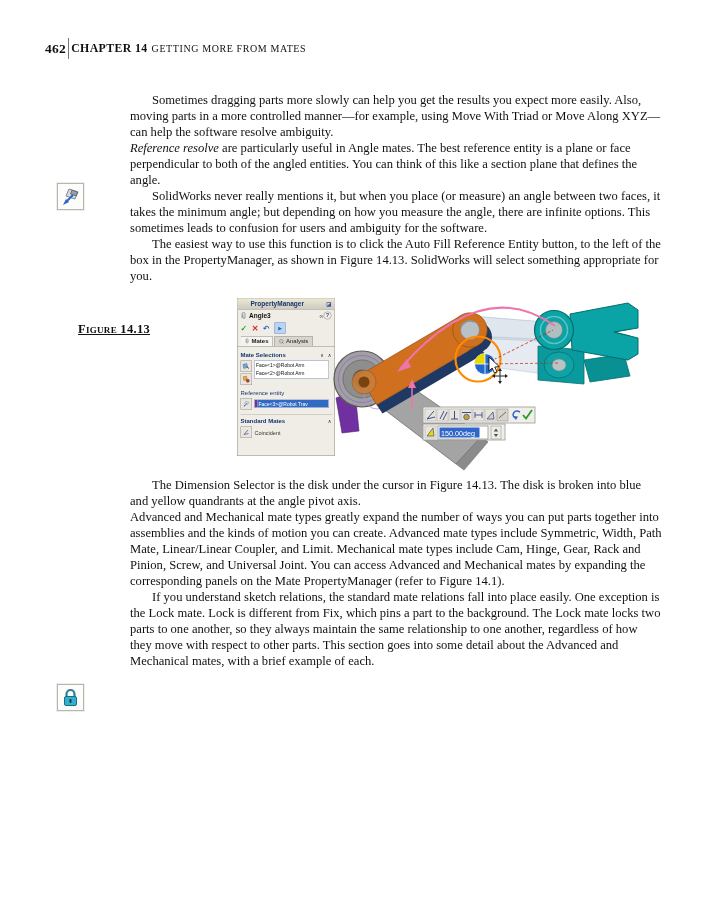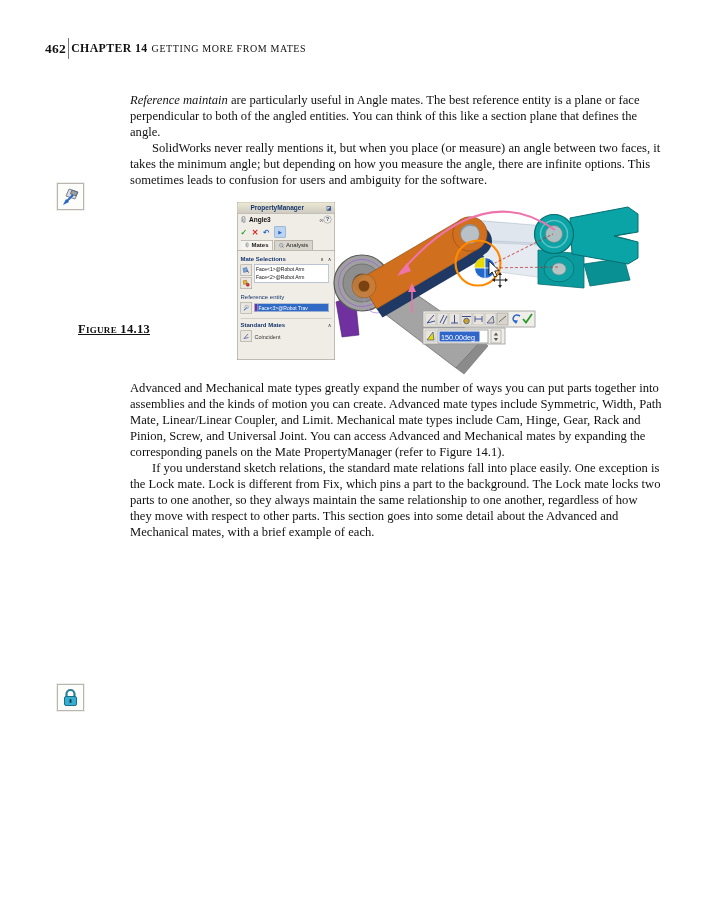--- a/index.html
+++ b/index.html
@@ -100,24 +100,26 @@
       <rect x="9.5" y="12" width="2" height="4" rx="1" fill="#0d3d4d"></rect>
     </svg>
   </div>
 
   <div class="figcap">
     <div class="figlabel">Figure 14.13</div>
   </div>
 
   <div class="col">
 
-
-
-    <p><em class="lead">Reference maintain</em><span> are particularly useful in Angle mates. The best reference entity is a plane or face perpendicular to both of the angled entities. You can think of this like a section plane that defines the angle.</span></p>
+    <p class="indent">Sometimes dragging parts more slowly can help you get the results you expect more easily. Also, moving parts in a more controlled manner—for example, using Move With Triad or Move Along XYZ—can help the software resolve ambiguity.</p>
+
+
+    <p><em class="lead">Reference resolve</em><span> are particularly useful in Angle mates. The best reference entity is a plane or face perpendicular to both of the angled entities. You can think of this like a section plane that defines the angle.</span></p>
     <p class="indent">SolidWorks never really mentions it, but when you place (or measure) an angle between two faces, it takes the minimum angle; but depending on how you measure the angle, there are infinite options. This sometimes leads to confusion for users and ambiguity for the software.</p>
+    <p class="indent">The easiest way to use this function is to click the Auto Fill Reference Entity button, to the left of the box in the PropertyManager, as shown in Figure 14.13. SolidWorks will select something appropriate for you.</p>
 
     <figure class="fig">
 
       <div class="pm-outer">
         <div class="pm">
           <div class="pm-title">
             <span class="t">PropertyManager</span>
             <span class="pm-ticon">◪</span>
           </div>
           <div class="pm-row">
@@ -308,19 +310,20 @@
           <rect x="15" y="19" width="50" height="13" fill="#ffffff" stroke="#888" stroke-width="0.7"></rect>
           <rect x="16.5" y="20.5" width="40" height="10" fill="#2f66c8"></rect>
           <text x="18" y="28.5" font-size="7.2" fill="#ffffff">150.00deg</text>
           <rect x="68" y="19" width="10" height="13" fill="#eeece6" stroke="#9a9a9a" stroke-width="0.6"></rect>
           <polygon points="73,21.5 70.8,24.5 75.2,24.5" fill="#555"></polygon>
           <polygon points="73,30 70.8,27 75.2,27" fill="#555"></polygon>
         </g>
       </svg>
     </figure>
 
+    <p class="indent" style="margin-top:3px;">The Dimension Selector is the disk under the cursor in Figure 14.13. The disk is broken into blue and yellow quandrants at the angle pivot axis.</p>
 
 
     <p>Advanced and Mechanical mate types greatly expand the number of ways you can put parts together into assemblies and the kinds of motion you can create. Advanced mate types include Symmetric, Width, Path Mate, Linear/Linear Coupler, and Limit. Mechanical mate types include Cam, Hinge, Gear, Rack and Pinion, Screw, and Universal Joint. You can access Advanced and Mechanical mates by expanding the corresponding panels on the Mate PropertyManager (refer to Figure 14.1).</p>
     <p class="indent">If you understand sketch relations, the standard mate relations fall into place easily. One exception is the Lock mate. Lock is different from Fix, which pins a part to the background. The Lock mate locks two parts to one another, so they always maintain the same relationship to one another, regardless of how they move with respect to other parts. This section goes into some detail about the Advanced and Mechanical mates, with a brief example of each.</p>
 
   </div>
 </div>
 
 </body></html>

